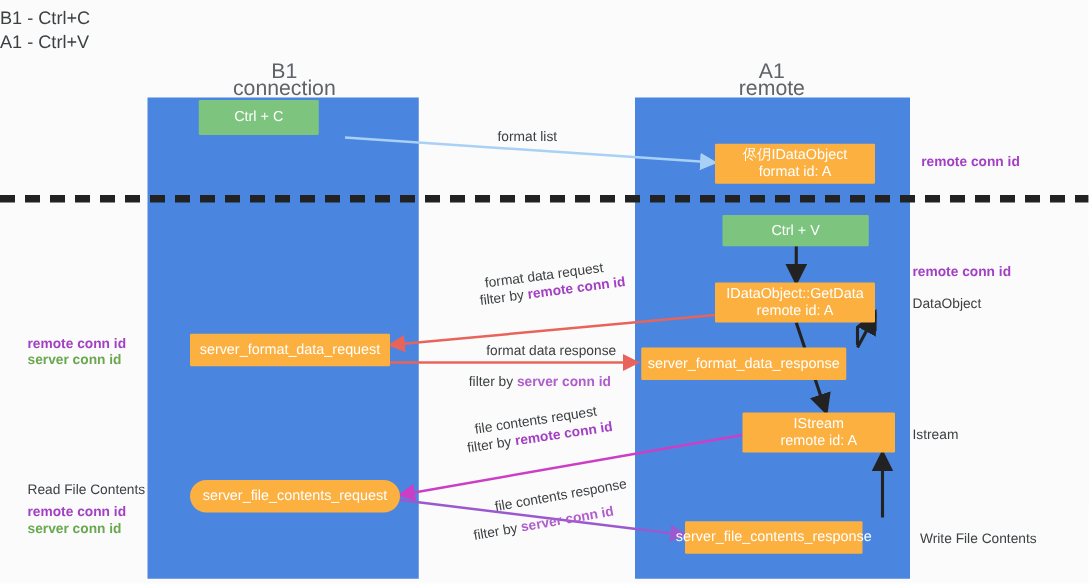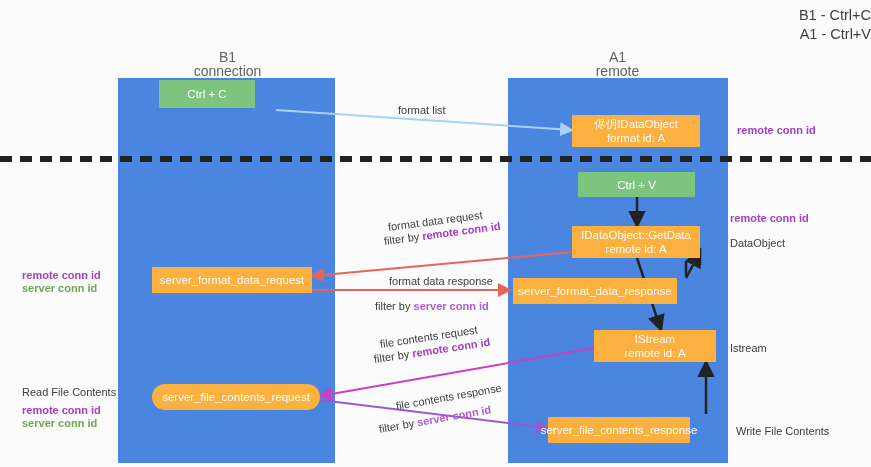--- a/index.html
+++ b/index.html
@@ -16,30 +16,30 @@
     width: 871px;
     height: 467px;
     overflow: hidden;
     background: #fbfbfb;
   }
   .title {
     position: absolute;
     left: 0;
     top: 6px;
     width: 871px;
-    text-align: right;
+    text-align: left;
     font-size: 14.5px;
     line-height: 19px;
     color: #3c4043;
     white-space: pre;
   }
   .colhead {
     position: absolute;
     text-align: center;
-    font-size: 14px;
+    font-size: 17px;
     line-height: 14px;
     color: #5f6368;
     white-space: pre;
   }
   .lane {
     position: absolute;
     background: #4a86e0;
   }
   .box {
     position: absolute;

